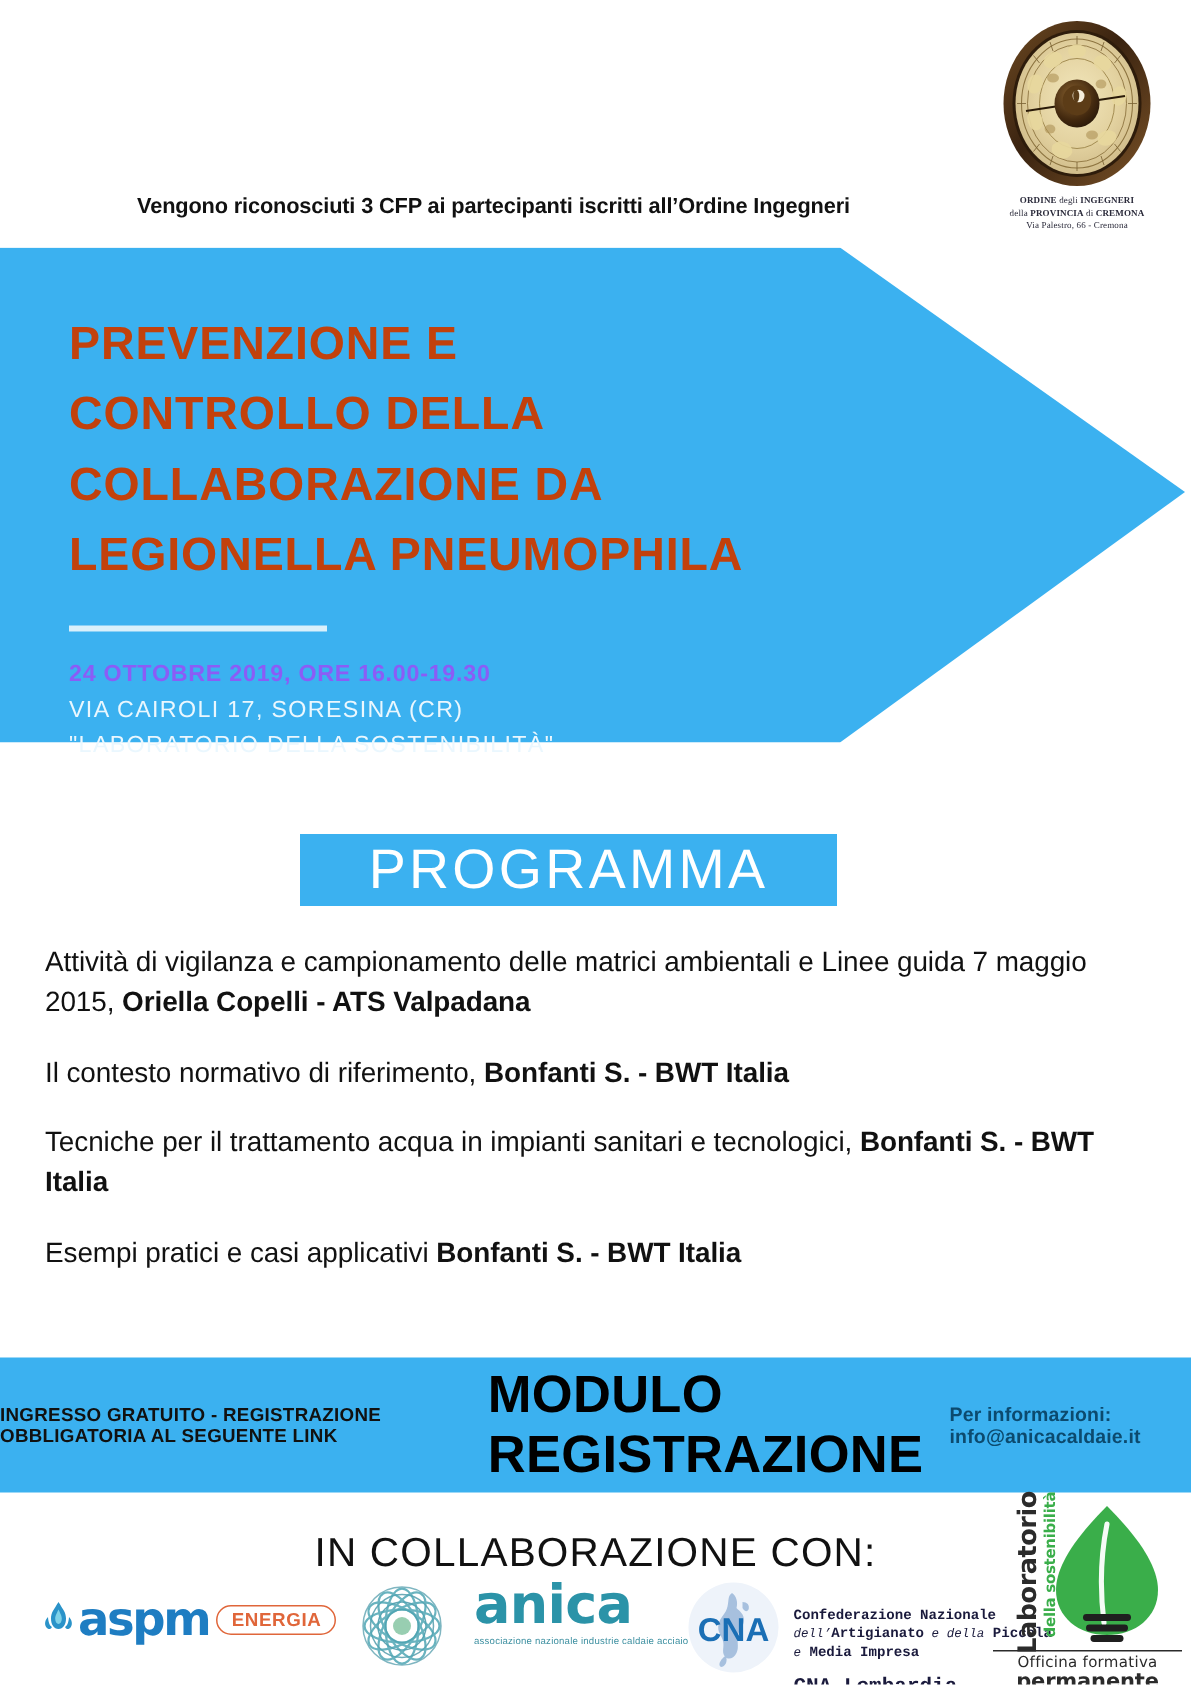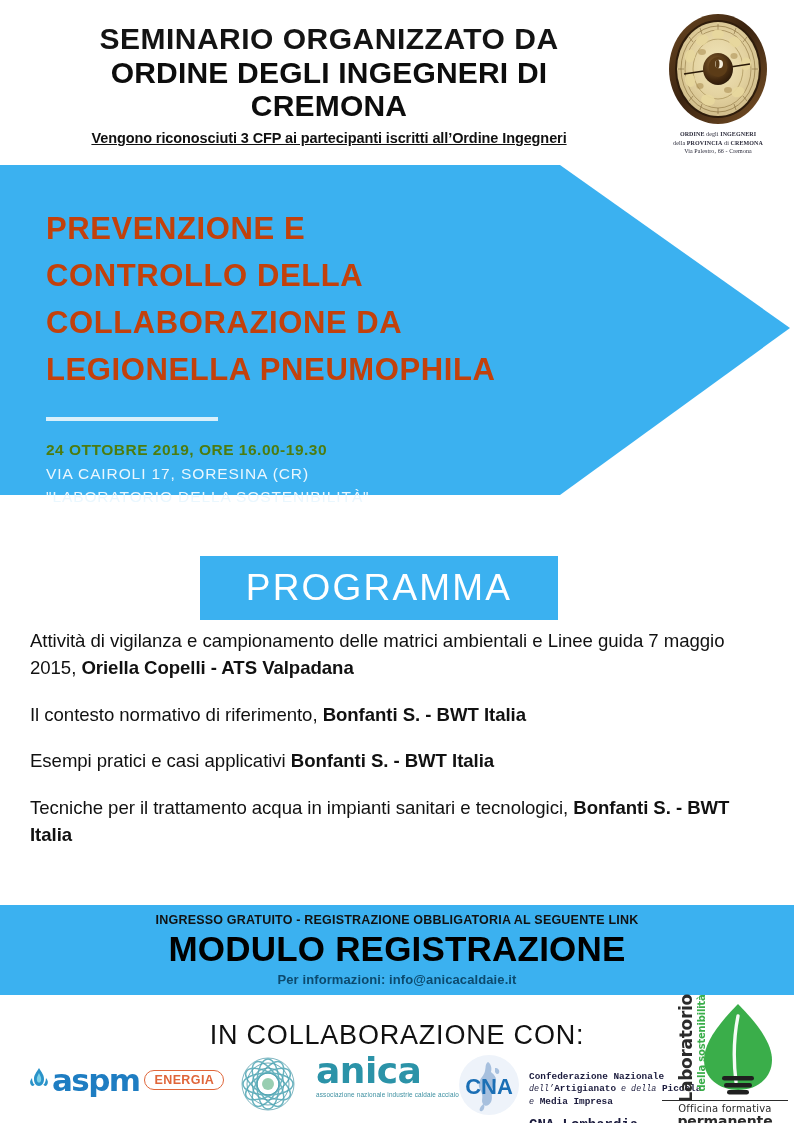--- a/index.html
+++ b/index.html
@@ -29,21 +29,20 @@
   }
   .h-line2 {
     font-size:30px; font-weight:bold; letter-spacing:0.2px;
     color:#0d0d0d; line-height:1.12;
   }
   .h-cfp {
     position:absolute; left:18px; top:130px; width:622px;
     text-align:center;
     font-size:14.5px; font-weight:bold; color:#111111;
     letter-spacing:-0.1px;
-    text-decoration:underline;
   }
 
   
   .ord-logo {
     position:absolute; left:650px; top:12px; width:136px; height:150px;
   }
   .ord-logo svg { display:block; }
   .ord-logo-cap {
     position:absolute; left:0; top:118px; width:136px;
     text-align:center; color:#2a2a3a;
@@ -68,31 +67,31 @@
   .banner-title {
     color:#c2410c; font-size:31px; font-weight:bold;
     line-height:1.52; letter-spacing:0.6px;
   }
   .banner-rule {
     margin-top:24px; width:172px; height:4px;
     background:#d9f0fb;
   }
   .banner-meta { margin-top:17px; }
   .meta-date {
-    color:#4d7c0f; font-size:15.5px; font-weight:bold;
+    color:#8b5cf6; font-size:15.5px; font-weight:bold;
     letter-spacing:0.5px; line-height:1.5;
   }
   .meta-line {
     color:#eaf7fe; font-size:15.5px; font-weight:400;
     letter-spacing:0.9px; line-height:1.5;
   }
 
   
   .prog-badge {
-    position:absolute; left:200px; top:556px; width:358px; height:64px;
+    position:absolute; left:200px; top:556px; width:358px; height:48px;
     background:#3BB1F0;
     display:flex; align-items:center; justify-content:center;
   }
   .prog-badge span {
     color:#ffffff; font-size:37px; font-weight:400; letter-spacing:2.2px;
   }
 
   .prog-list {
     position:absolute; left:30px; top:628px; width:700px;
   }
@@ -100,21 +99,21 @@
     font-size:18.6px; color:#111111; line-height:1.44;
     margin-bottom:20px; letter-spacing:-0.05px;
   }
   .prog-item:last-child { margin-bottom:0; }
   .prog-item b { font-weight:bold; }
 
   
   .reg-band {
     position:absolute; left:0; top:905px; width:794px; height:90px;
     background:#3BB1F0;
-    display:flex; flex-direction:column; align-items:center;
+    display:flex; flex-direction:row; align-items:center;
     justify-content:center;
   }
   .reg-top {
     font-size:12.5px; font-weight:bold; color:#111111;
     letter-spacing:0.2px;
   }
   .reg-main {
     font-size:35px; font-weight:bold; color:#000000;
     letter-spacing:0.2px; margin:2px 0 3px;
   }
@@ -205,25 +204,20 @@
     font-size:14px; font-weight:bold; color:#2B2B2B; letter-spacing:-0.1px;
     font-family:"DejaVu Sans", sans-serif; line-height:1.05;
   }
 </style>
 </head>
 <body>
 
 <div id="poster">
 
   <div class="header">
-    <div class="header-text">
-      <div class="h-line1">SEMINARIO ORGANIZZATO DA</div>
-      <div class="h-line2">ORDINE DEGLI INGEGNERI DI</div>
-      <div class="h-line2">CREMONA</div>
-    </div>
     <div class="h-cfp">Vengono riconosciuti 3 CFP ai partecipanti iscritti all’Ordine Ingegneri</div>
 
     <div class="ord-logo">
       <svg width="136" height="118" viewBox="0 0 136 118">
         <defs>
           <radialGradient id="dial" cx="50%" cy="45%" r="62%">
             <stop offset="0%" stop-color="#f2e6bb"></stop>
             <stop offset="55%" stop-color="#e3d2a0"></stop>
             <stop offset="100%" stop-color="#cbb684"></stop>
           </radialGradient>
@@ -320,24 +314,24 @@
   </div>
 
   <div class="prog-list">
     <div class="prog-item">
       <span>Attività di vigilanza e campionamento delle matrici ambientali e Linee guida 7 maggio 2015, </span><b>Oriella Copelli - ATS Valpadana</b>
     </div>
     <div class="prog-item">
       <span>Il contesto normativo di riferimento, </span><b>Bonfanti S. - BWT Italia</b>
     </div>
     <div class="prog-item">
+      <span>Tecniche per il trattamento acqua in impianti sanitari e tecnologici, </span><b>Bonfanti S. - BWT Italia</b>
+    </div>
+    <div class="prog-item">
       <span>Esempi pratici e casi applicativi </span><b>Bonfanti S. - BWT Italia</b>
-    </div>
-    <div class="prog-item">
-      <span>Tecniche per il trattamento acqua in impianti sanitari e tecnologici, </span><b>Bonfanti S. - BWT Italia</b>
     </div>
   </div>
 
   <div class="reg-band">
     <div class="reg-top">INGRESSO GRATUITO - REGISTRAZIONE OBBLIGATORIA AL SEGUENTE LINK</div>
     <div class="reg-main">MODULO REGISTRAZIONE</div>
     <div class="reg-info">Per informazioni: info@anicacaldaie.it</div>
   </div>
 
   <div class="collab-title">IN COLLABORAZIONE CON:</div>

